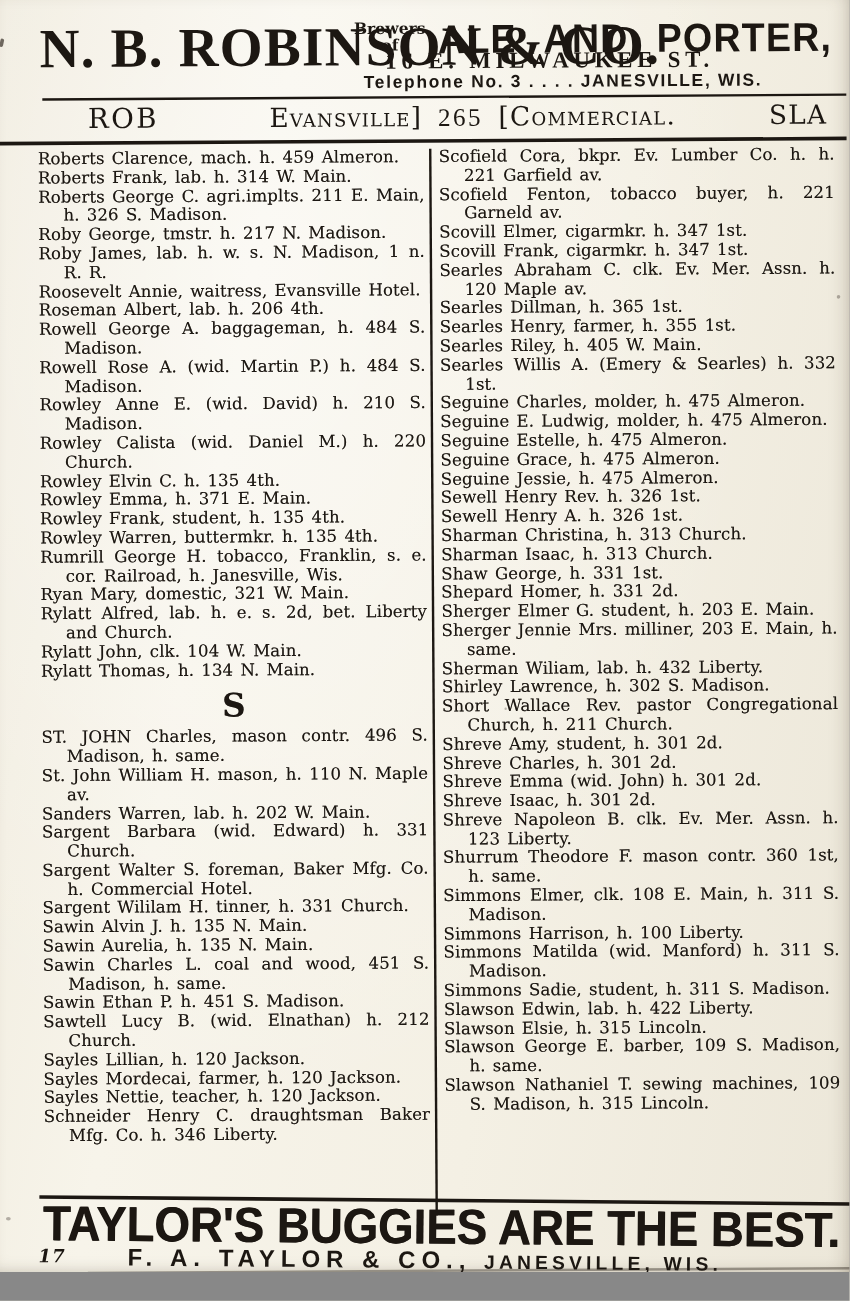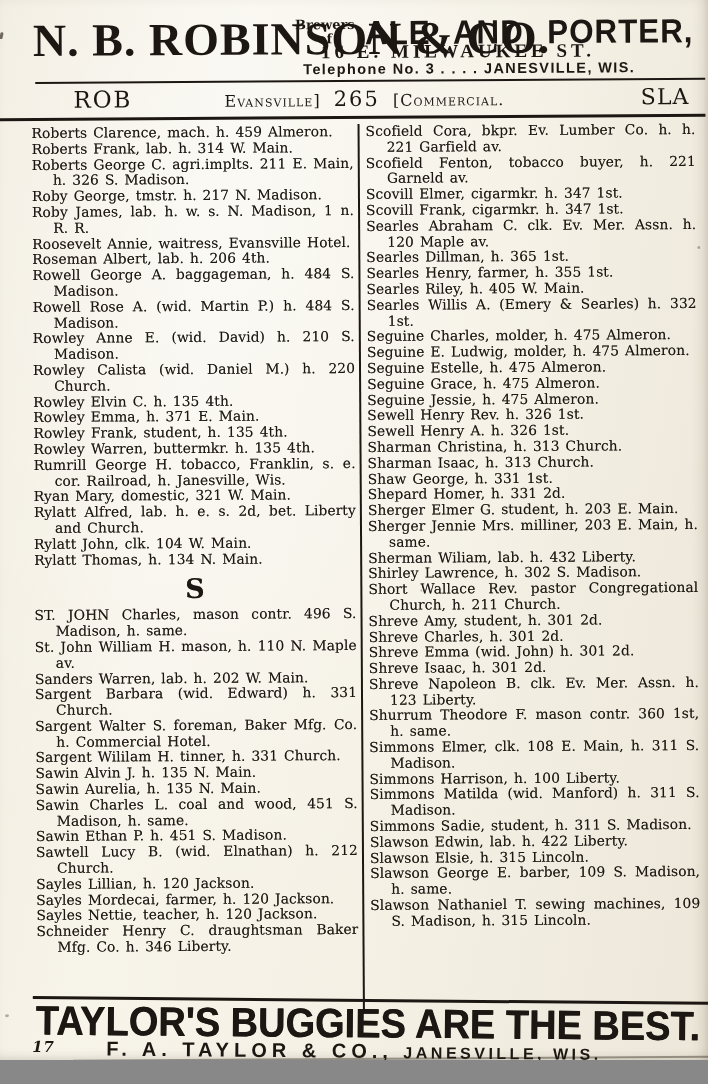--- a/index.html
+++ b/index.html
@@ -50,22 +50,22 @@
   }
 
   .rule{background:var(--ink);}
   .rule-thin{height:2px;margin:2px 0 0 38px;}
   .rule-thick{height:3px;margin:1px 0 0 0;}
 
   
   .ref-row{display:flex;align-items:baseline;height:30px;padding-top:3px;}
   .ref-left{font-size:23px;letter-spacing:2px;margin-left:76px;}
   .ref-center{margin-left:92px;white-space:nowrap;}
-  .sc{font-variant:small-caps;font-size:16px;letter-spacing:1px;}
-  .pgnum{font-size:21px;padding:0 8px;letter-spacing:2px;}
+  .sc{font-variant:small-caps;font-size:22px;letter-spacing:1px;}
+  .pgnum{font-size:21px;padding:0 8px;letter-spacing:2px;font-family:Liberation Serif, serif;}
   .ref-right{margin-left:auto;margin-right:16px;font-size:22px;letter-spacing:1px;}
 
   
   .columns{display:flex;align-items:stretch;padding:5px 6px 0 34px;height:894px;box-sizing:border-box;}
   .col{width:322px;overflow:hidden;}
   .col-right{width:330px;}
   .divider{width:2px;background:var(--ink);margin:0 6px 0 4px;}
   .entry{
     margin:0;padding-left:21px;text-indent:-21px;
     font-size:13.8px;line-height:15.8px;

